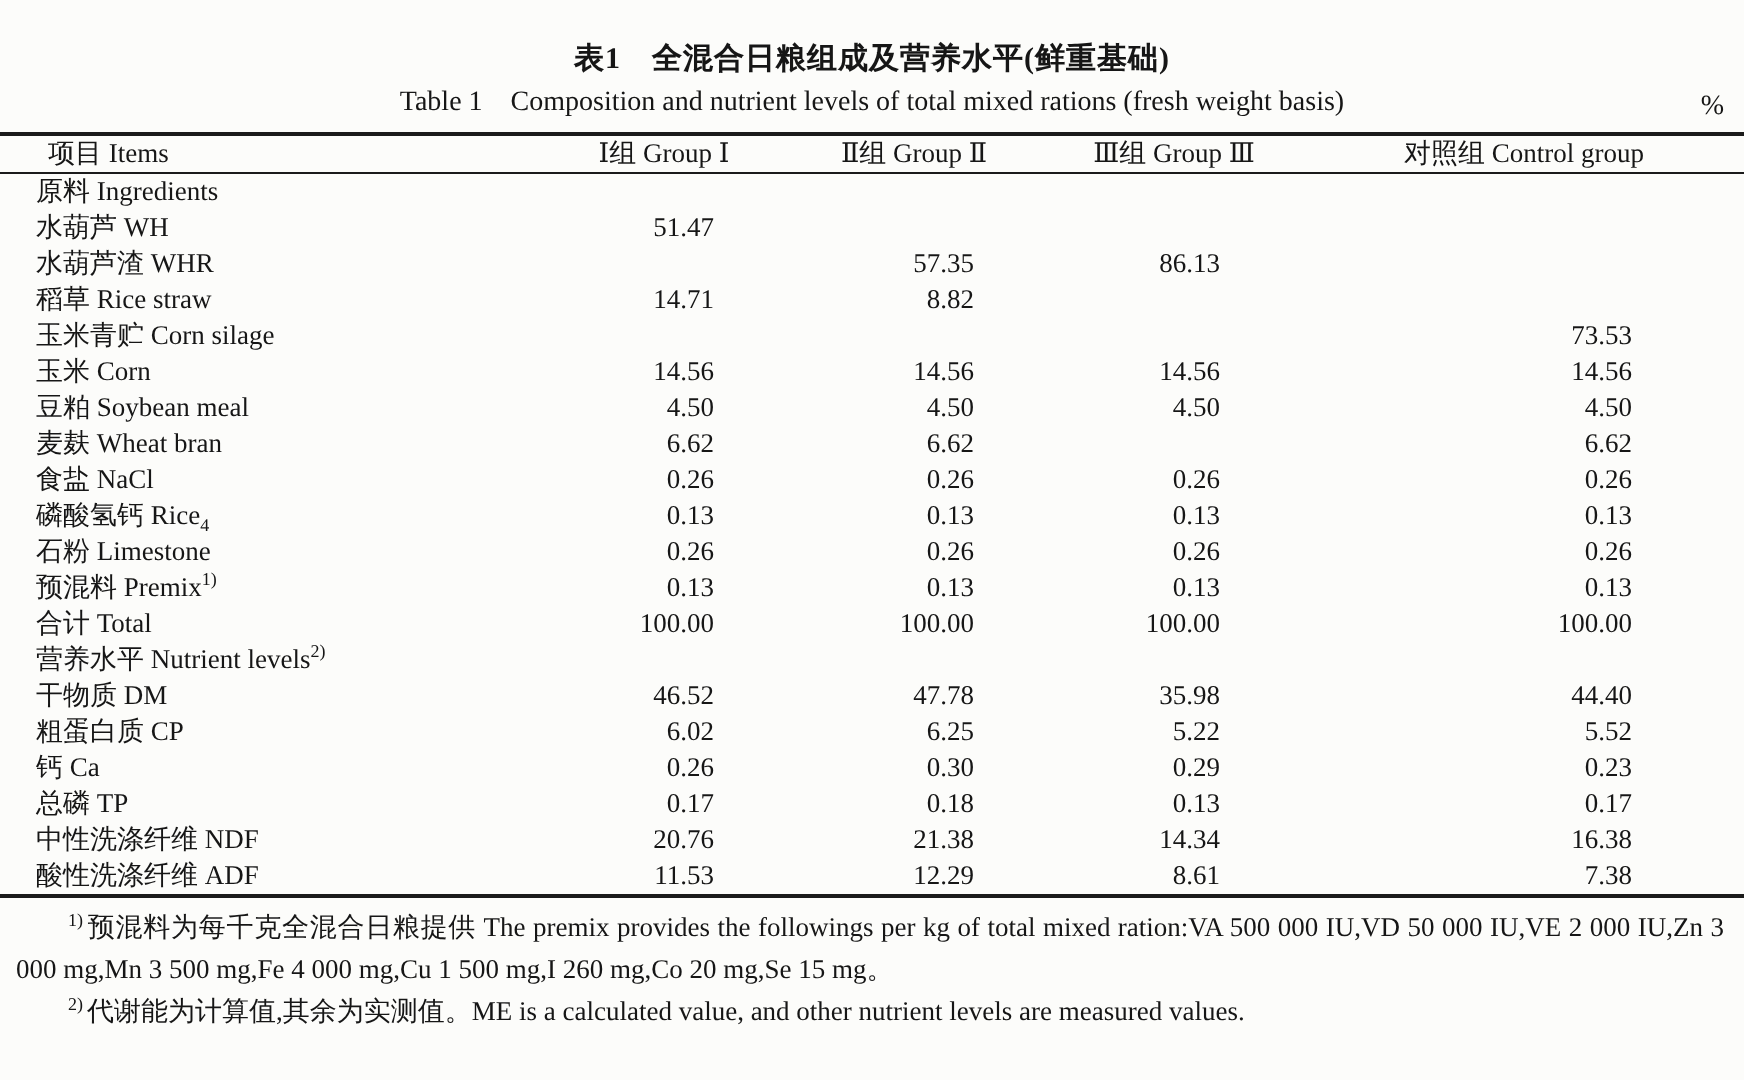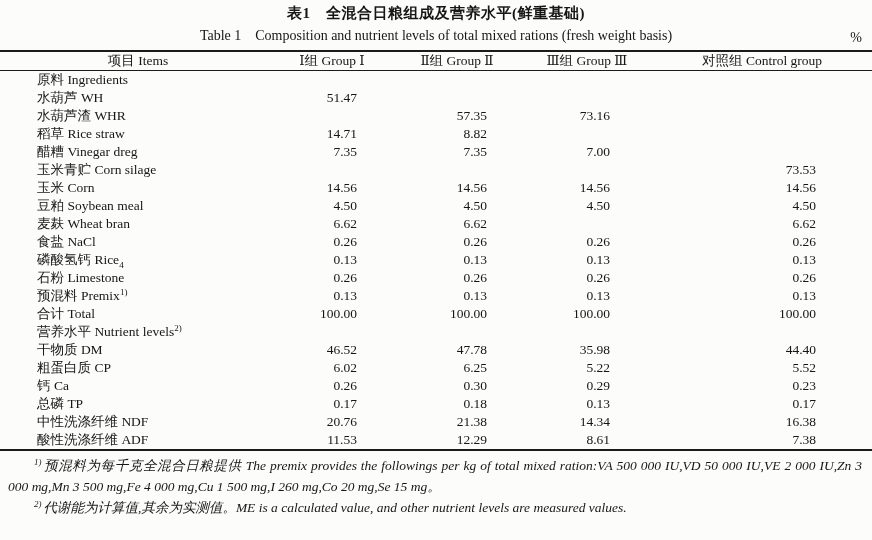--- a/index.html
+++ b/index.html
@@ -10,21 +10,21 @@
     font-family: "Liberation Serif", "DejaVu Serif", serif;
     color: #161616;
     overflow: hidden;
   }
   .page { position: relative; width: 872px; height: 540px; }
 
   .title-cn {
     text-align: center;
     font-size: 15px;
     font-weight: 700;
-    padding-top: 4px;
+    padding-top: 20px;
     letter-spacing: 0.5px;
   }
   .subtitle-row { position: relative; height: 22px; margin-top: 2px; }
   .subtitle-en { text-align: center; font-size: 14px; line-height: 22px; }
   .unit-label { position: absolute; right: 10px; bottom: 1px; font-size: 14px; }
 
   table.main {
     width: 872px;
     table-layout: fixed;
     border-collapse: collapse;
@@ -34,43 +34,42 @@
     font-size: 13.5px;
   }
   thead th {
     font-weight: 400;
     border-bottom: 1px solid #1b1b1b;
     height: 19px;
     padding: 0;
     font-size: 13.5px;
     white-space: nowrap;
   }
-  th.h-items { text-align: center; padding-left: 4px; margin-top: 31px; }
+  th.h-items { text-align: left; padding-left: 24px; margin-top: 31px; }
   td {
     height: 18px;
     line-height: 18px;
     padding: 0;
     white-space: nowrap;
     font-size: 13.5px;
   }
-  td.item { padding-left: 37px; text-align: left; }
+  td.item { padding-left: 18px; text-align: left; }
   td.num { text-align: right; font-family: "Liberation Serif", "DejaVu Serif", serif; }
   td.n0 { padding-right: 35px; }
   td.n1 { padding-right: 35px; }
   td.n2 { padding-right: 42px; }
   td.n3 { padding-right: 56px; }
   sup { font-size: 9px; line-height: 0; }
   sub { font-size: 9px; line-height: 0; }
 
   .footnotes {
     padding: 4px 10px 0 8px;
     font-size: 13.5px;
     line-height: 21px;
     text-align: justify;
-    font-style: italic;
   }
   .footnotes p { margin: 0; text-indent: 26px; }
   .footnotes sup { margin-right: 2px; }
 </style>
 </head>
 <body>
 
 <div class="page">
 
   <div class="title-cn">表1　全混合日粮组成及营养水平(鲜重基础)</div>
@@ -109,35 +108,28 @@
           <td class="item"><span>水葫芦 WH</span></td>
           <td class="num n0">51.47</td>
           <td class="num n1"></td>
           <td class="num n2"></td>
           <td class="num n3"></td>
         </tr>
         <tr>
           <td class="item"><span>水葫芦渣 WHR</span></td>
           <td class="num n0"></td>
           <td class="num n1">57.35</td>
-          <td class="num n2">73.16</td>
+          <td class="num n2">86.13</td>
           <td class="num n3"></td>
         </tr>
         <tr>
           <td class="item"><span>稻草 Rice straw</span></td>
           <td class="num n0">14.71</td>
           <td class="num n1">8.82</td>
           <td class="num n2"></td>
-          <td class="num n3"></td>
-        </tr>
-        <tr>
-          <td class="item"><span>醋糟 Vinegar dreg</span></td>
-          <td class="num n0">7.35</td>
-          <td class="num n1">7.35</td>
-          <td class="num n2">7.00</td>
           <td class="num n3"></td>
         </tr>
         <tr>
           <td class="item"><span>玉米青贮 Corn silage</span></td>
           <td class="num n0"></td>
           <td class="num n1"></td>
           <td class="num n2"></td>
           <td class="num n3">73.53</td>
         </tr>
         <tr>

